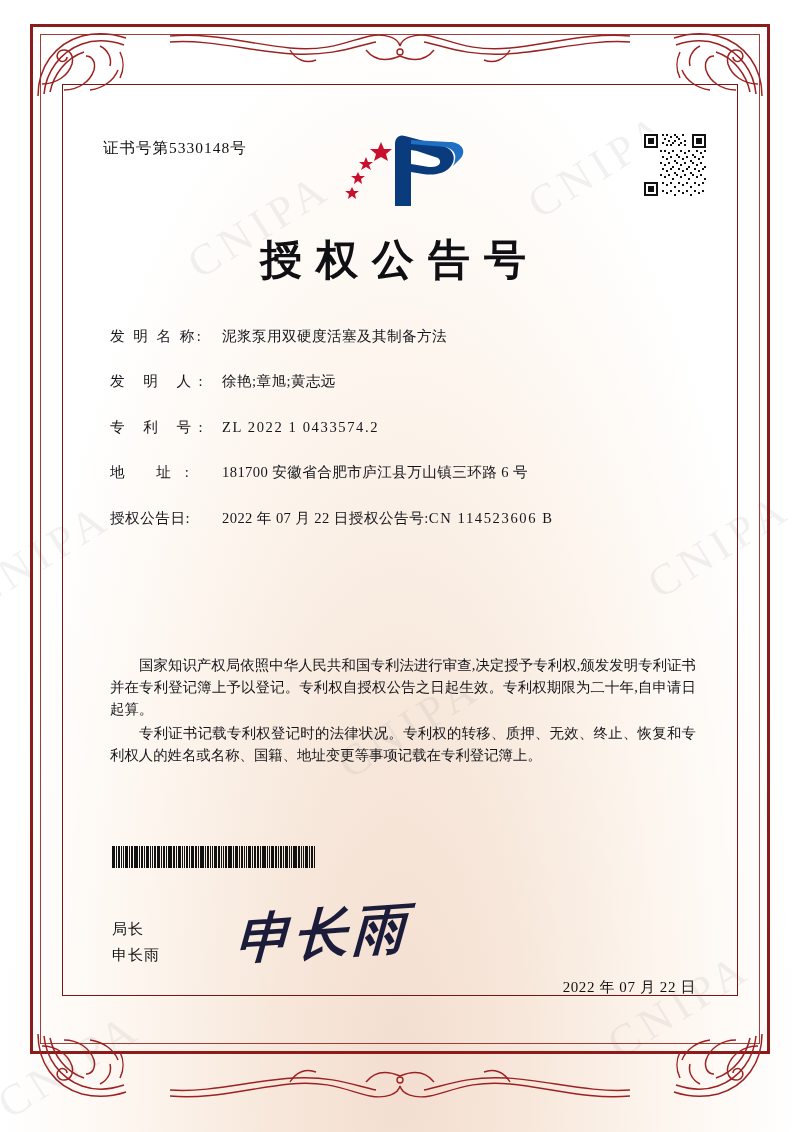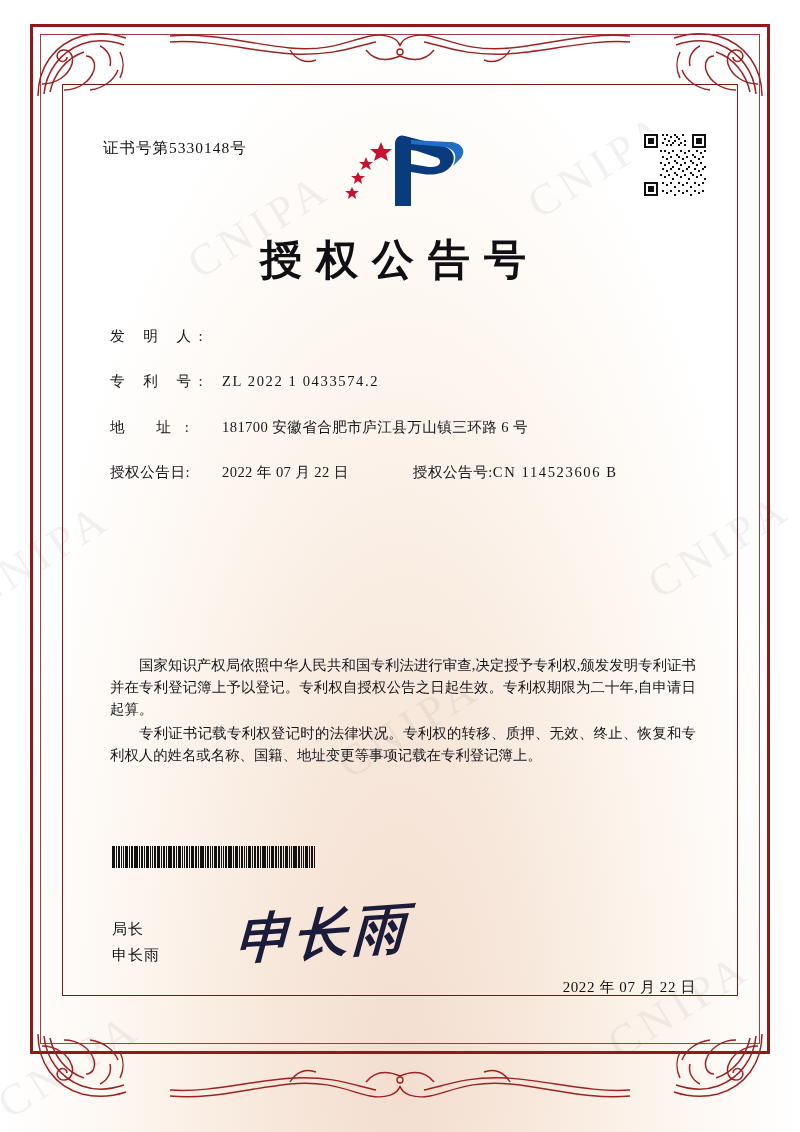--- a/index.html
+++ b/index.html
@@ -148,21 +148,20 @@
   .val {
     flex: 1 1 auto;
     letter-spacing: 0.4px;
   }
   .val.mono {
     font-family: "Liberation Serif", serif;
     letter-spacing: 1.6px;
   }
   .row.two .val { flex: 0 0 auto; }
   .row.two .lbl2 {
-    margin-left: 64px;
     letter-spacing: 0.5px;
     white-space: nowrap;
   }
 
   .paras {
     position: absolute;
     left: 110px; top: 654px;
     width: 586px;
     font-size: 14.4px;
     line-height: 22px;
@@ -474,21 +473,26 @@
           <polygon points="27,59 29,63 34,63 30,66 31,71 27,68 23,71 24,66 20,63 25,63"></polygon>
         </g>
       </g>
     </svg>
   </div>
 
   <div class="title">授权公告号</div>
 
   <div class="fields">
     <div class="row">
+      <div class="lbl sp4">发 明 名 称:</div>
+      <div class="val">泥浆泵用双硬度活塞及其制备方法</div>
+    </div>
+    <div class="row">
       <div class="lbl sp1">发 明 人:</div>
+      <div class="val">徐艳;章旭;黄志远</div>
     </div>
     <div class="row">
       <div class="lbl sp1">专 利 号:</div>
       <div class="val mono">ZL 2022 1 0433574.2</div>
     </div>
     <div class="row">
       <div class="lbl sp3">地 址:</div>
       <div class="val">181700 安徽省合肥市庐江县万山镇三环路 6 号</div>
     </div>
     <div class="row two">

